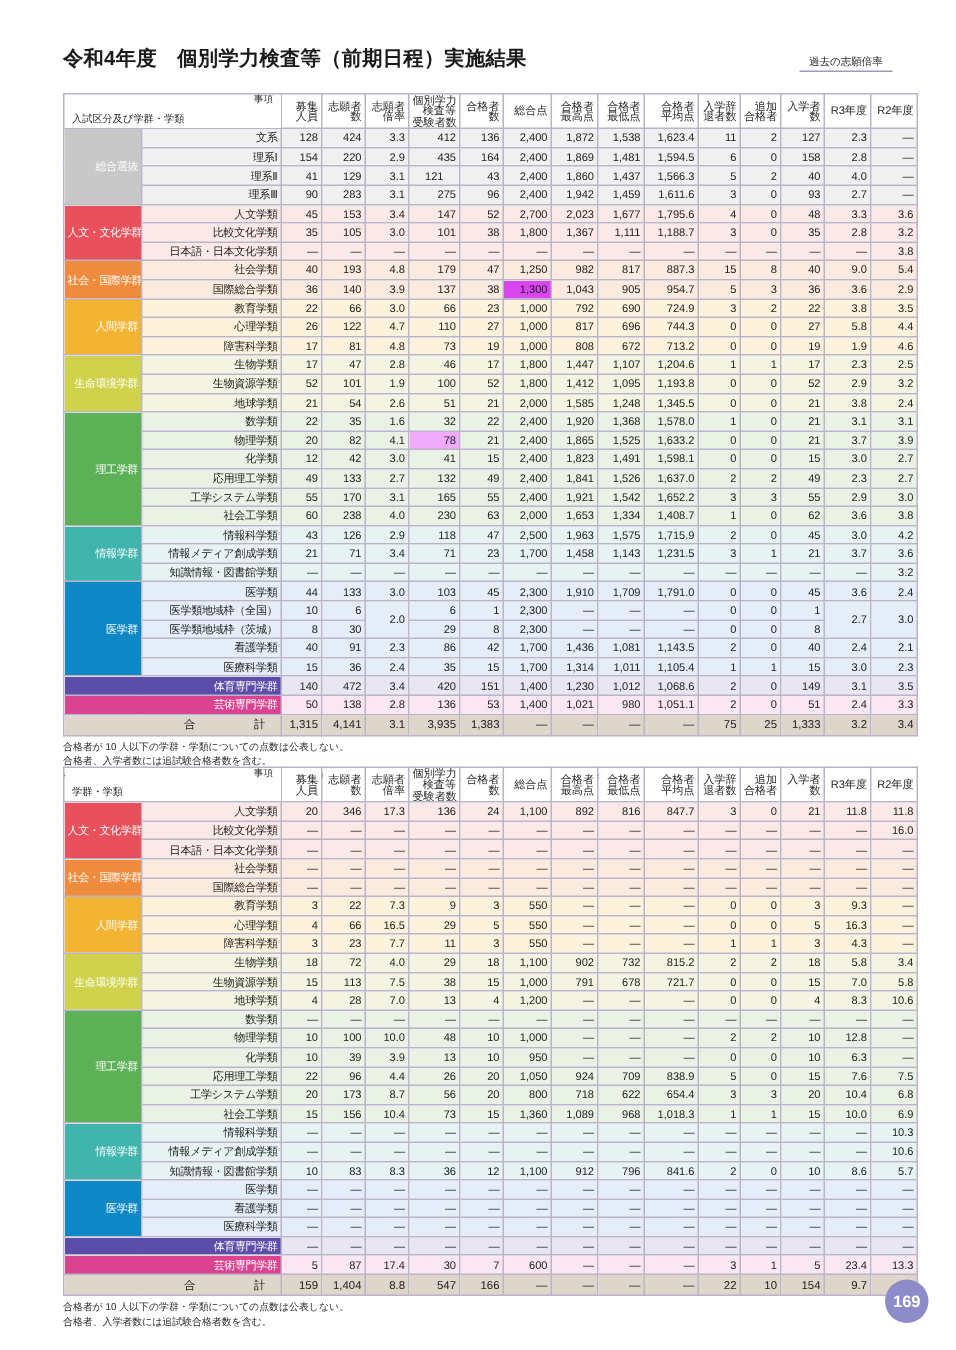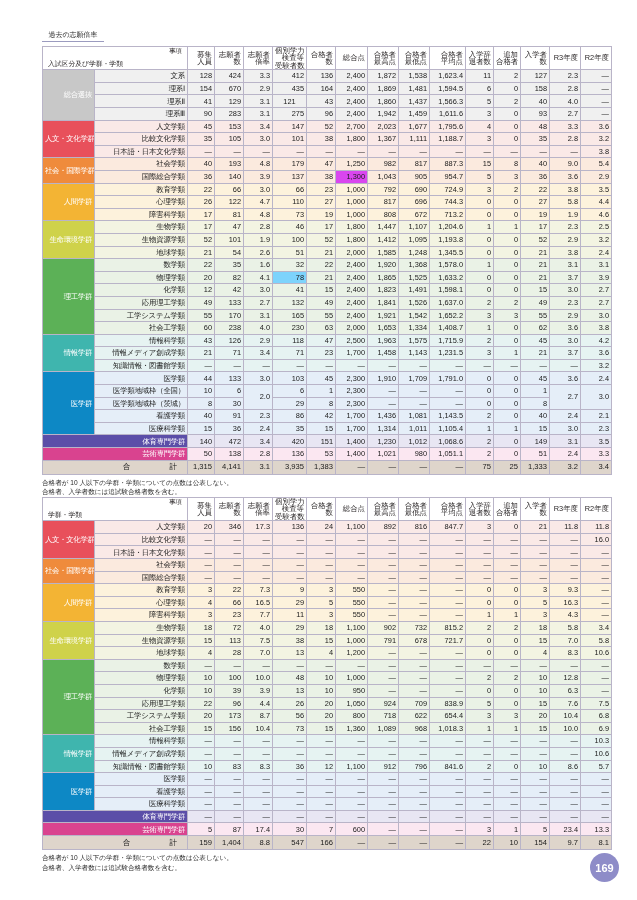--- a/index.html
+++ b/index.html
@@ -14,21 +14,21 @@
 
   .block{position:absolute;left:42px;width:553px;}
   .block-1{top:30px;}
   .block-2{top:497px;}
 
   .title-row{display:flex;align-items:flex-end;justify-content:space-between;margin-bottom:4px;}
   .doc-title{font-size:13.5px;font-weight:bold;letter-spacing:.2px;white-space:nowrap;}
   .past-label{font-size:7px;color:#222;padding-bottom:1px;width:62px;text-align:center;
       border-bottom:1px solid #9b9bbf;}
 
-  table.grid{border-collapse:collapse;table-layout:fixed;width:553px;}
+  table.grid{border-collapse:collapse;table-layout:fixed;width:553px;margin-top:14px;}
   table.grid td,table.grid th{
     border:1px solid #b9b4c8;
     font-size:7.4px;
     line-height:1;
     height:11.6px;
     padding:0 2px;
     text-align:right;
     font-weight:normal;
     white-space:nowrap;
     overflow:hidden;
@@ -77,20 +77,21 @@
     display:flex;align-items:center;justify-content:center;
   }
 </style>
 </head>
 <body>
 
 <div class="page">
 
   <div class="block block-1">
     <div class="title-row">
+      <div class="doc-title">令和4年度　個別学力検査等（前期日程）実施結果</div>
       <div class="past-label">過去の志願倍率</div>
     </div>
     <div id="t1-mount">
         <table class="grid">
           <colgroup>
             <col style="width: 52px;">
             <col style="width: 93px;">
             <col style="width: 27px;">
             <col style="width: 29px;">
             <col style="width: 29px;">
@@ -145,21 +146,21 @@
               <td style="background: rgb(240, 240, 240);">1,623.4</td>
               <td style="background: rgb(240, 240, 240);">11</td>
               <td style="background: rgb(240, 240, 240);">2</td>
               <td style="background: rgb(240, 240, 240);">127</td>
               <td style="background: rgb(240, 240, 240);">2.3</td>
               <td style="background: rgb(240, 240, 240);">—</td>
             </tr>
             <tr>
               <td class="name" style="background: rgb(240, 240, 240);">理系Ⅰ</td>
               <td style="background: rgb(240, 240, 240);">154</td>
-              <td style="background: rgb(240, 240, 240);">670</td>
+              <td style="background: rgb(240, 240, 240);">220</td>
               <td style="background: rgb(240, 240, 240);">2.9</td>
               <td style="background: rgb(240, 240, 240);">435</td>
               <td style="background: rgb(240, 240, 240);">164</td>
               <td style="background: rgb(240, 240, 240);">2,400</td>
               <td style="background: rgb(240, 240, 240);">1,869</td>
               <td style="background: rgb(240, 240, 240);">1,481</td>
               <td style="background: rgb(240, 240, 240);">1,594.5</td>
               <td style="background: rgb(240, 240, 240);">6</td>
               <td style="background: rgb(240, 240, 240);">0</td>
               <td style="background: rgb(240, 240, 240);">158</td>
@@ -407,21 +408,21 @@
               <td style="background: rgb(234, 242, 230);">0</td>
               <td style="background: rgb(234, 242, 230);">21</td>
               <td style="background: rgb(234, 242, 230);">3.1</td>
               <td style="background: rgb(234, 242, 230);">3.1</td>
             </tr>
             <tr>
               <td class="name" style="background: rgb(234, 242, 230);">物理学類</td>
               <td style="background: rgb(234, 242, 230);">20</td>
               <td style="background: rgb(234, 242, 230);">82</td>
               <td style="background: rgb(234, 242, 230);">4.1</td>
-              <td style="background: #7dd3fc;">78</td>
+              <td style="background: #f0abfc;">78</td>
               <td style="background: rgb(234, 242, 230);">21</td>
               <td style="background: rgb(234, 242, 230);">2,400</td>
               <td style="background: rgb(234, 242, 230);">1,865</td>
               <td style="background: rgb(234, 242, 230);">1,525</td>
               <td style="background: rgb(234, 242, 230);">1,633.2</td>
               <td style="background: rgb(234, 242, 230);">0</td>
               <td style="background: rgb(234, 242, 230);">0</td>
               <td style="background: rgb(234, 242, 230);">21</td>
               <td style="background: rgb(234, 242, 230);">3.7</td>
               <td style="background: rgb(234, 242, 230);">3.9</td>

